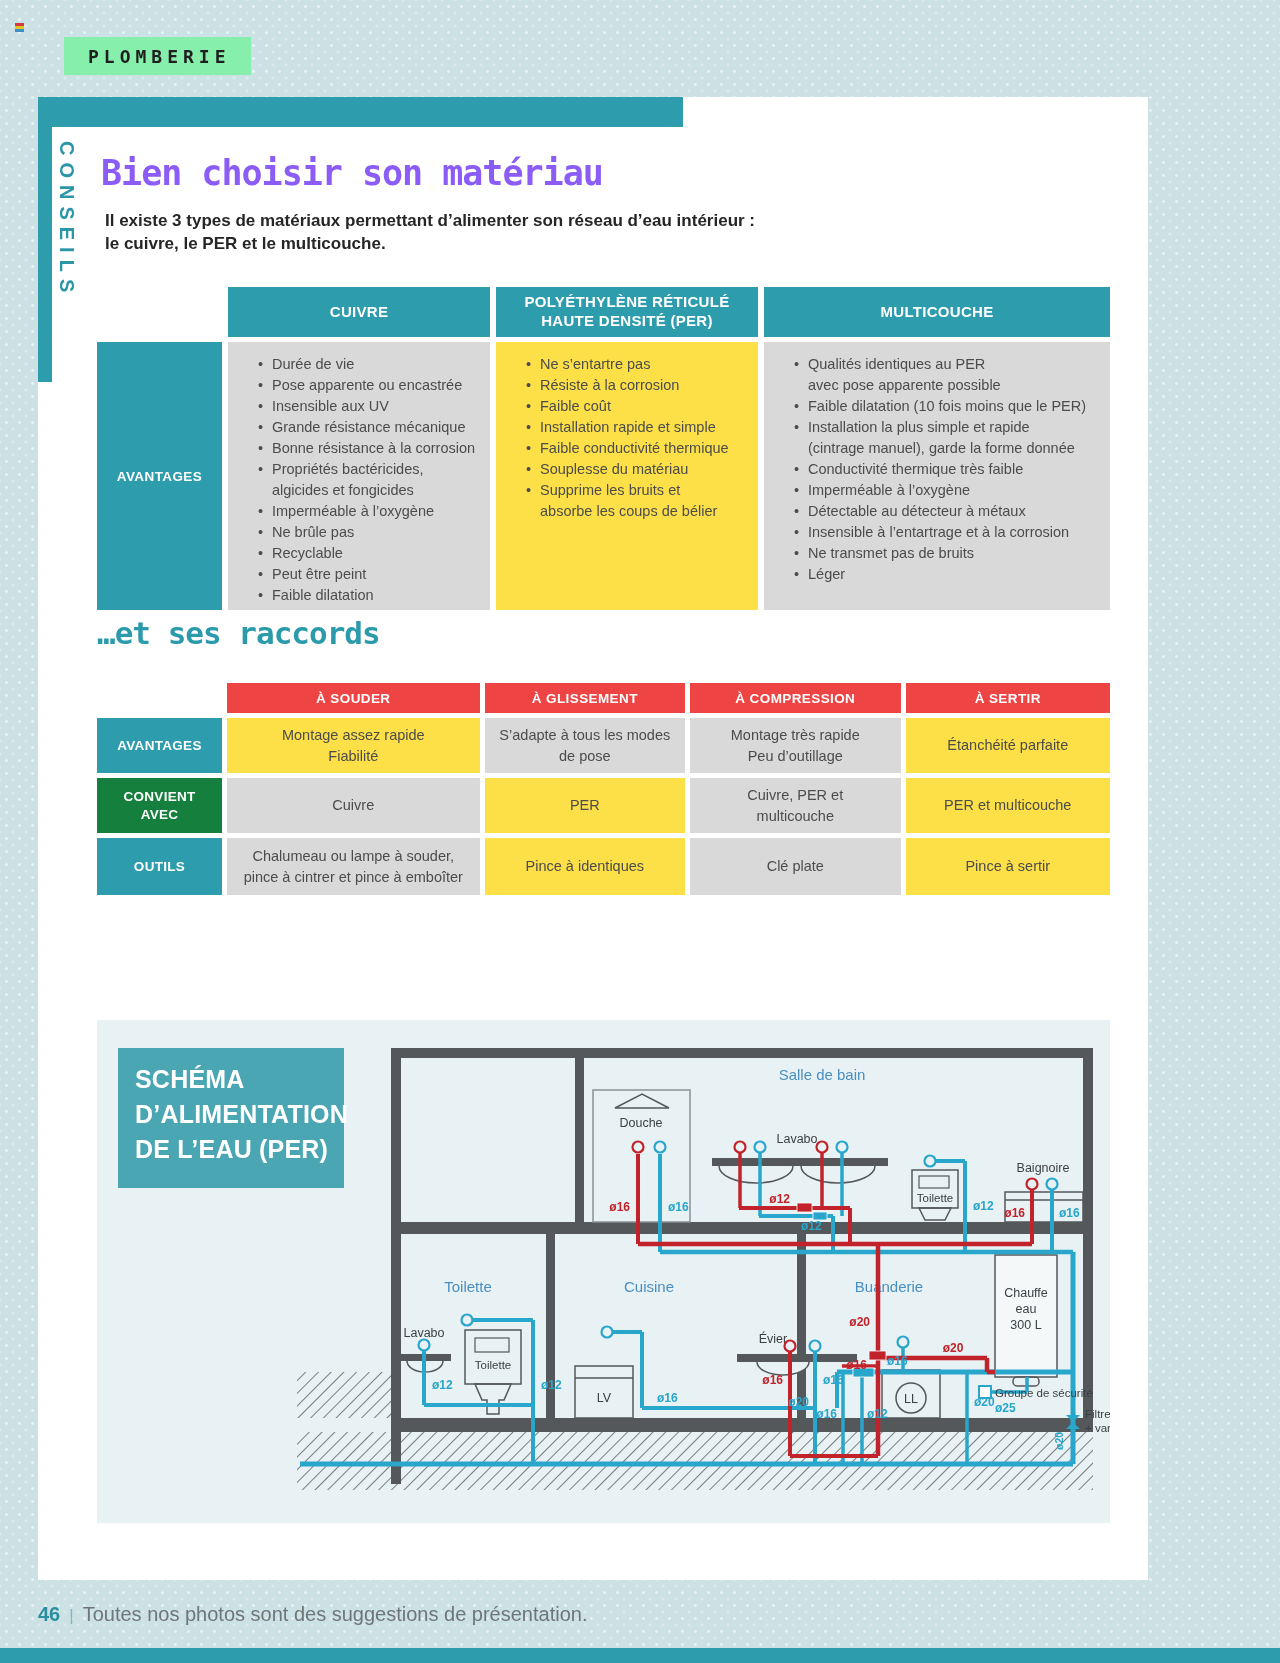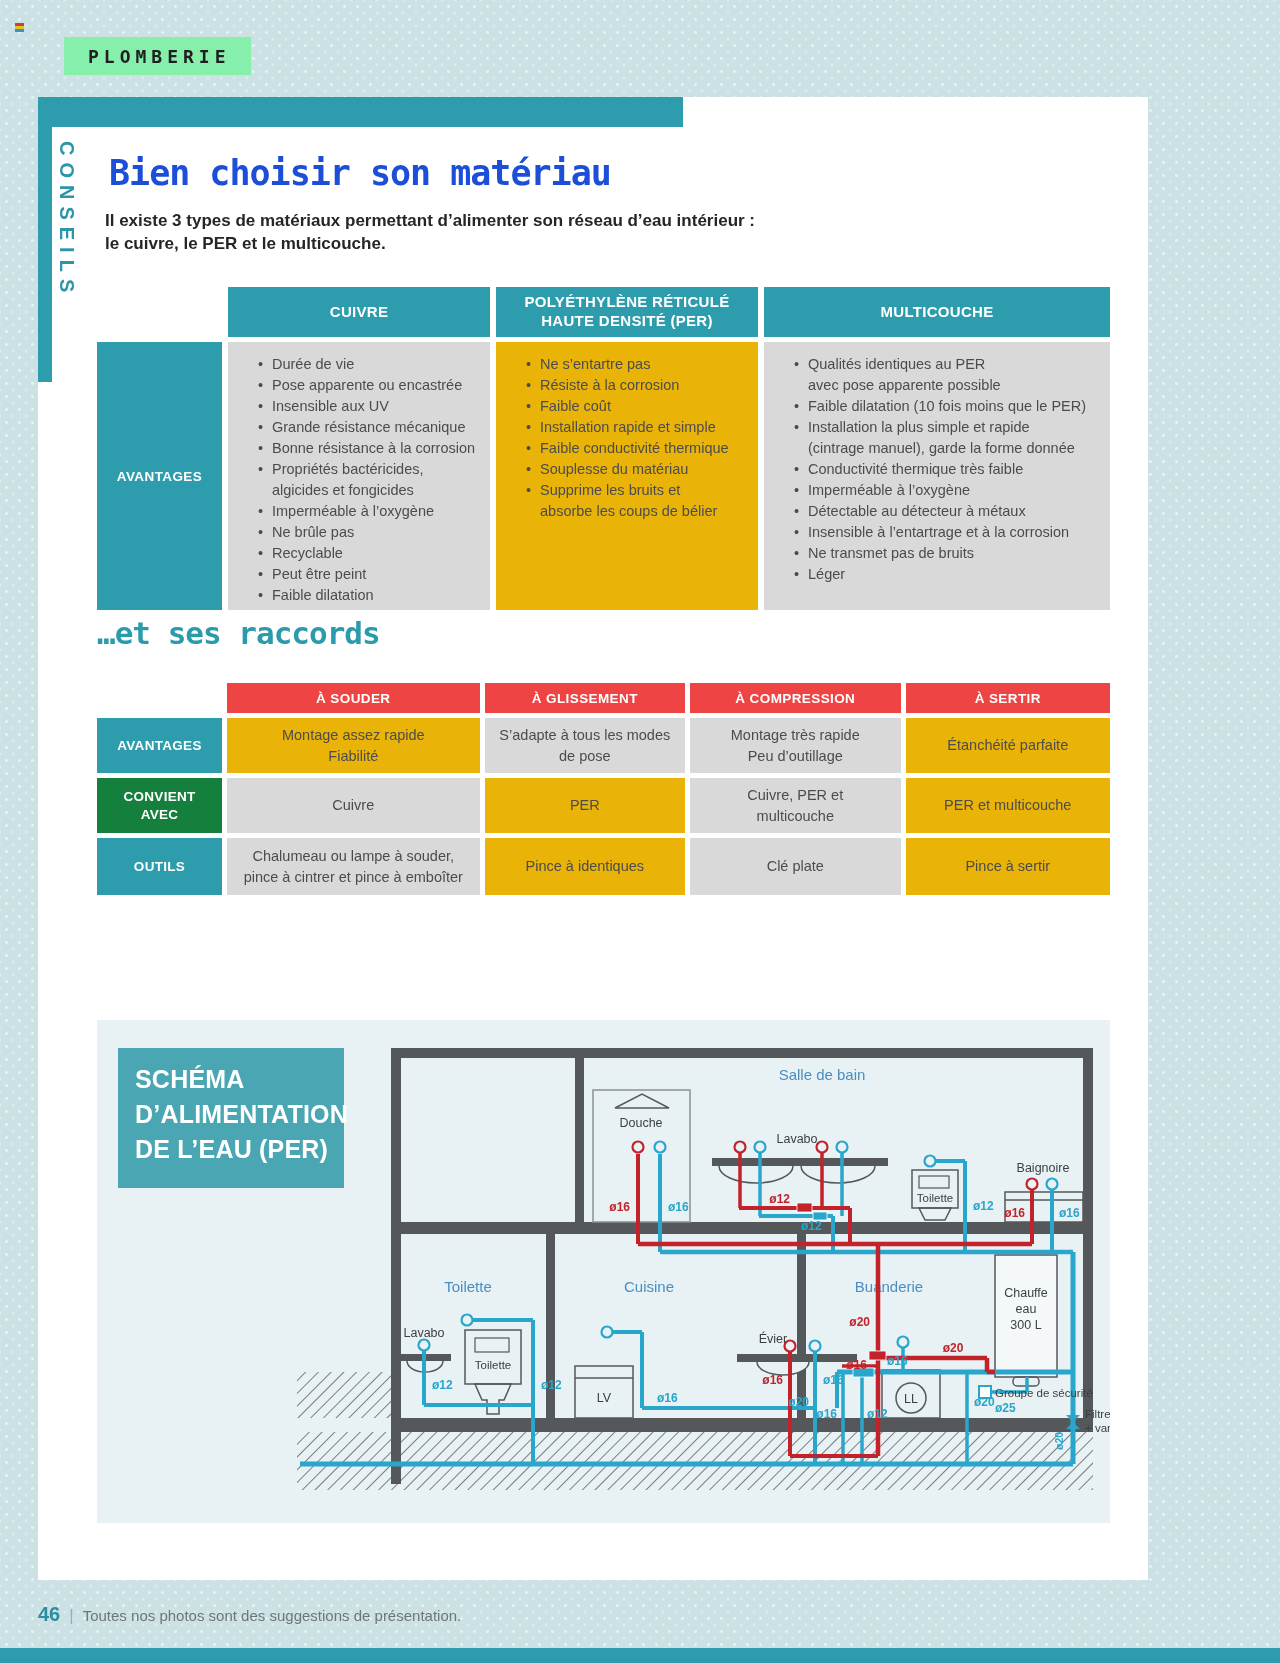--- a/index.html
+++ b/index.html
@@ -29,23 +29,23 @@
   }
   .card-topbar{position:absolute;left:0;top:0;width:645px;height:30px;background:#2d9dad;}
   .card-leftbar{position:absolute;left:0;top:0;width:14px;height:285px;background:#2d9dad;}
   .conseils{
     position:absolute;left:17px;top:44px;
     writing-mode:vertical-rl;
     font-weight:bold;font-size:20px;letter-spacing:7px;color:#2b96a8;
   }
   .content{position:absolute;left:59px;top:0;width:1013px;height:100%;}
   h1.title{
-    position:absolute;left:12px;top:56px;
+    position:absolute;left:4px;top:56px;
     font-family:"DejaVu Sans Mono", monospace;
-    font-size:35px;font-weight:bold;color:#1d4ed8;letter-spacing:-1px;
+    font-size:35px;font-weight:bold;color:#8b5cf6;letter-spacing:-1px;
     white-space:nowrap;
   }
   .intro{
     position:absolute;left:8px;top:113px;
     font-size:17px;font-weight:bold;color:#262626;line-height:1.35;
   }
   
   .materials{
     position:absolute;left:0;top:190px;width:1013px;
     display:grid;grid-template-columns:125px 262px 262px 1fr;
@@ -55,21 +55,21 @@
     background:#2d9dad;color:#fff;font-weight:bold;font-size:15px;
     display:flex;align-items:center;justify-content:center;text-align:center;
     white-space:pre-line;letter-spacing:.3px;line-height:1.25;
   }
   .materials .corner{background:transparent;}
   .materials .rowlabel{
     background:#2d9dad;color:#fff;font-weight:bold;font-size:13.5px;
     display:flex;align-items:center;justify-content:center;letter-spacing:.4px;
   }
   .materials .body{padding:12px 8px 8px 30px;}
-  .bg-a{background:#d9d9d9;} .bg-b{background:#eab308;}
+  .bg-a{background:#d9d9d9;} .bg-b{background:#fde047;}
   .materials ul{list-style:none;}
   .materials li{
     position:relative;padding-left:14px;color:#4c4c4c;font-size:14.5px;
     line-height:1.45;white-space:pre-line;
   }
   .materials li::before{content:"\2022";position:absolute;left:0;color:#4c4c4c;}
   
   h2.subtitle{
     position:absolute;left:0;top:518px;
     font-family:"DejaVu Sans Mono", monospace;
@@ -111,21 +111,21 @@
   .room-t{fill:#4a8fc2;font-size:15px;}
   .fix-t{fill:#3a3f42;font-size:12.5px;}
   .fix-s{fill:#3a3f42;font-size:11.5px;}
   .pl{font-size:12px;font-weight:bold;}
   .hot-t{fill:#c2232a;} .cold-t{fill:#29a6cb;}
   .ann-t{fill:#3a3f42;font-size:11.5px;}
   
   .footer{position:absolute;left:38px;top:1603px;display:flex;align-items:baseline;gap:9px;}
   .footer .pagenum{color:#2b8fa0;font-weight:bold;font-size:20px;text-align:right;}
   .footer .sep{color:#7ab8c2;font-size:17px;}
-  .footer .note{color:#6f7678;font-size:15px;text-align:center;}
+  .footer .note{color:#6f7678;font-size:20px;text-align:center;}
   .bottom-band{position:absolute;left:0;bottom:0;width:100%;height:15px;background:#2d9dad;}
 </style>
 </head>
 <body>
 
 <div class="reg-mark">
   <div style="background:#d23a40"></div>
   <div style="background:#e5c41d"></div>
   <div style="background:#3f8fc5"></div>
 </div>

